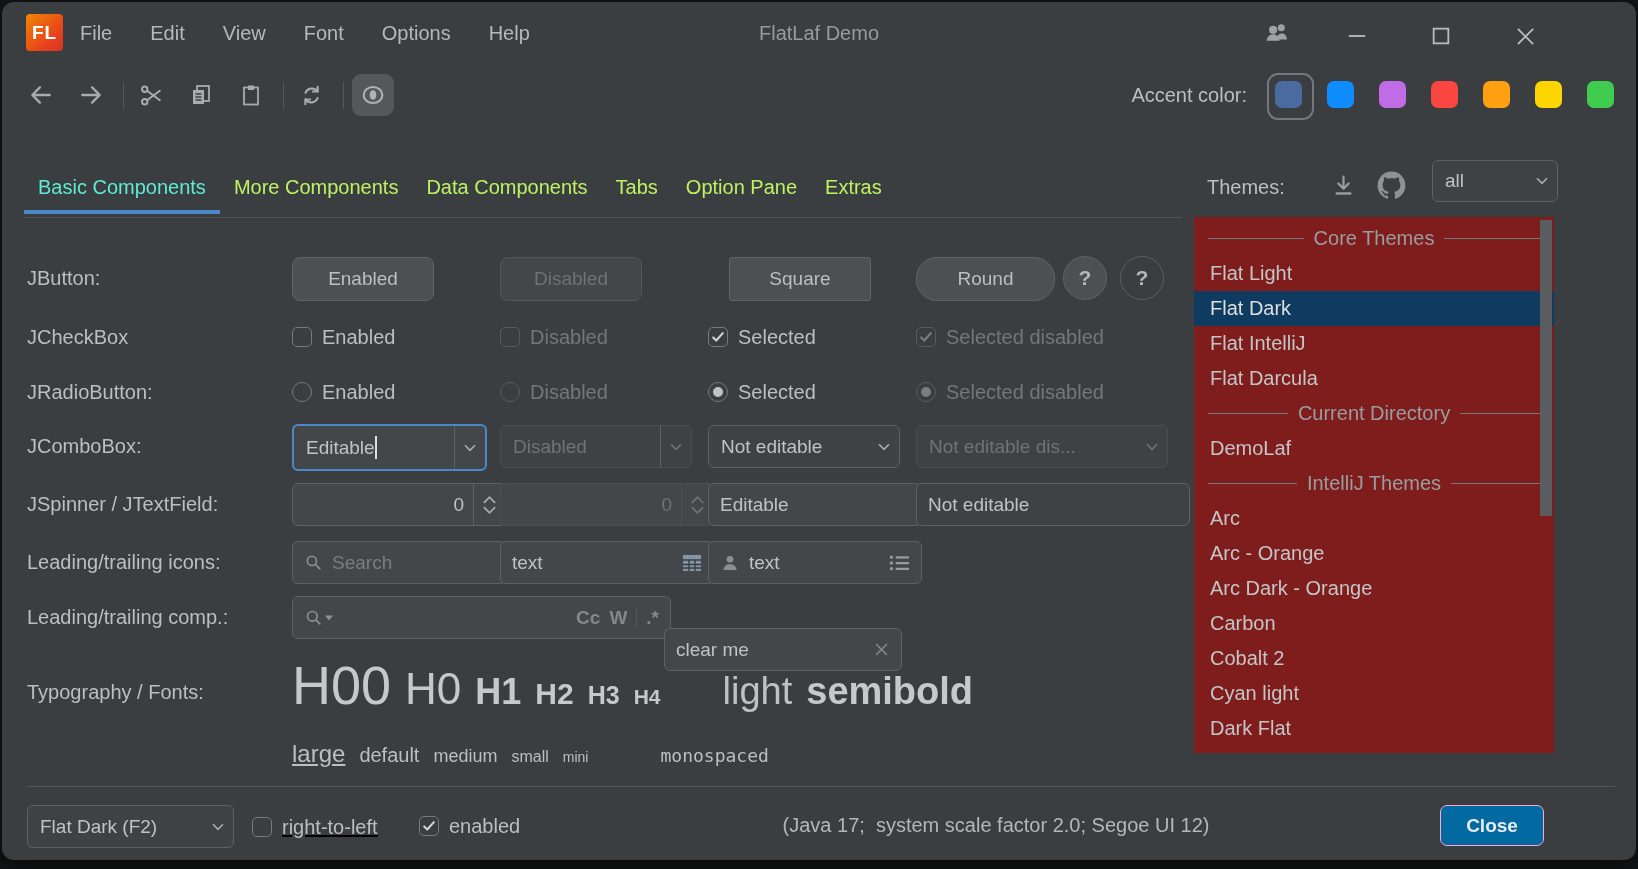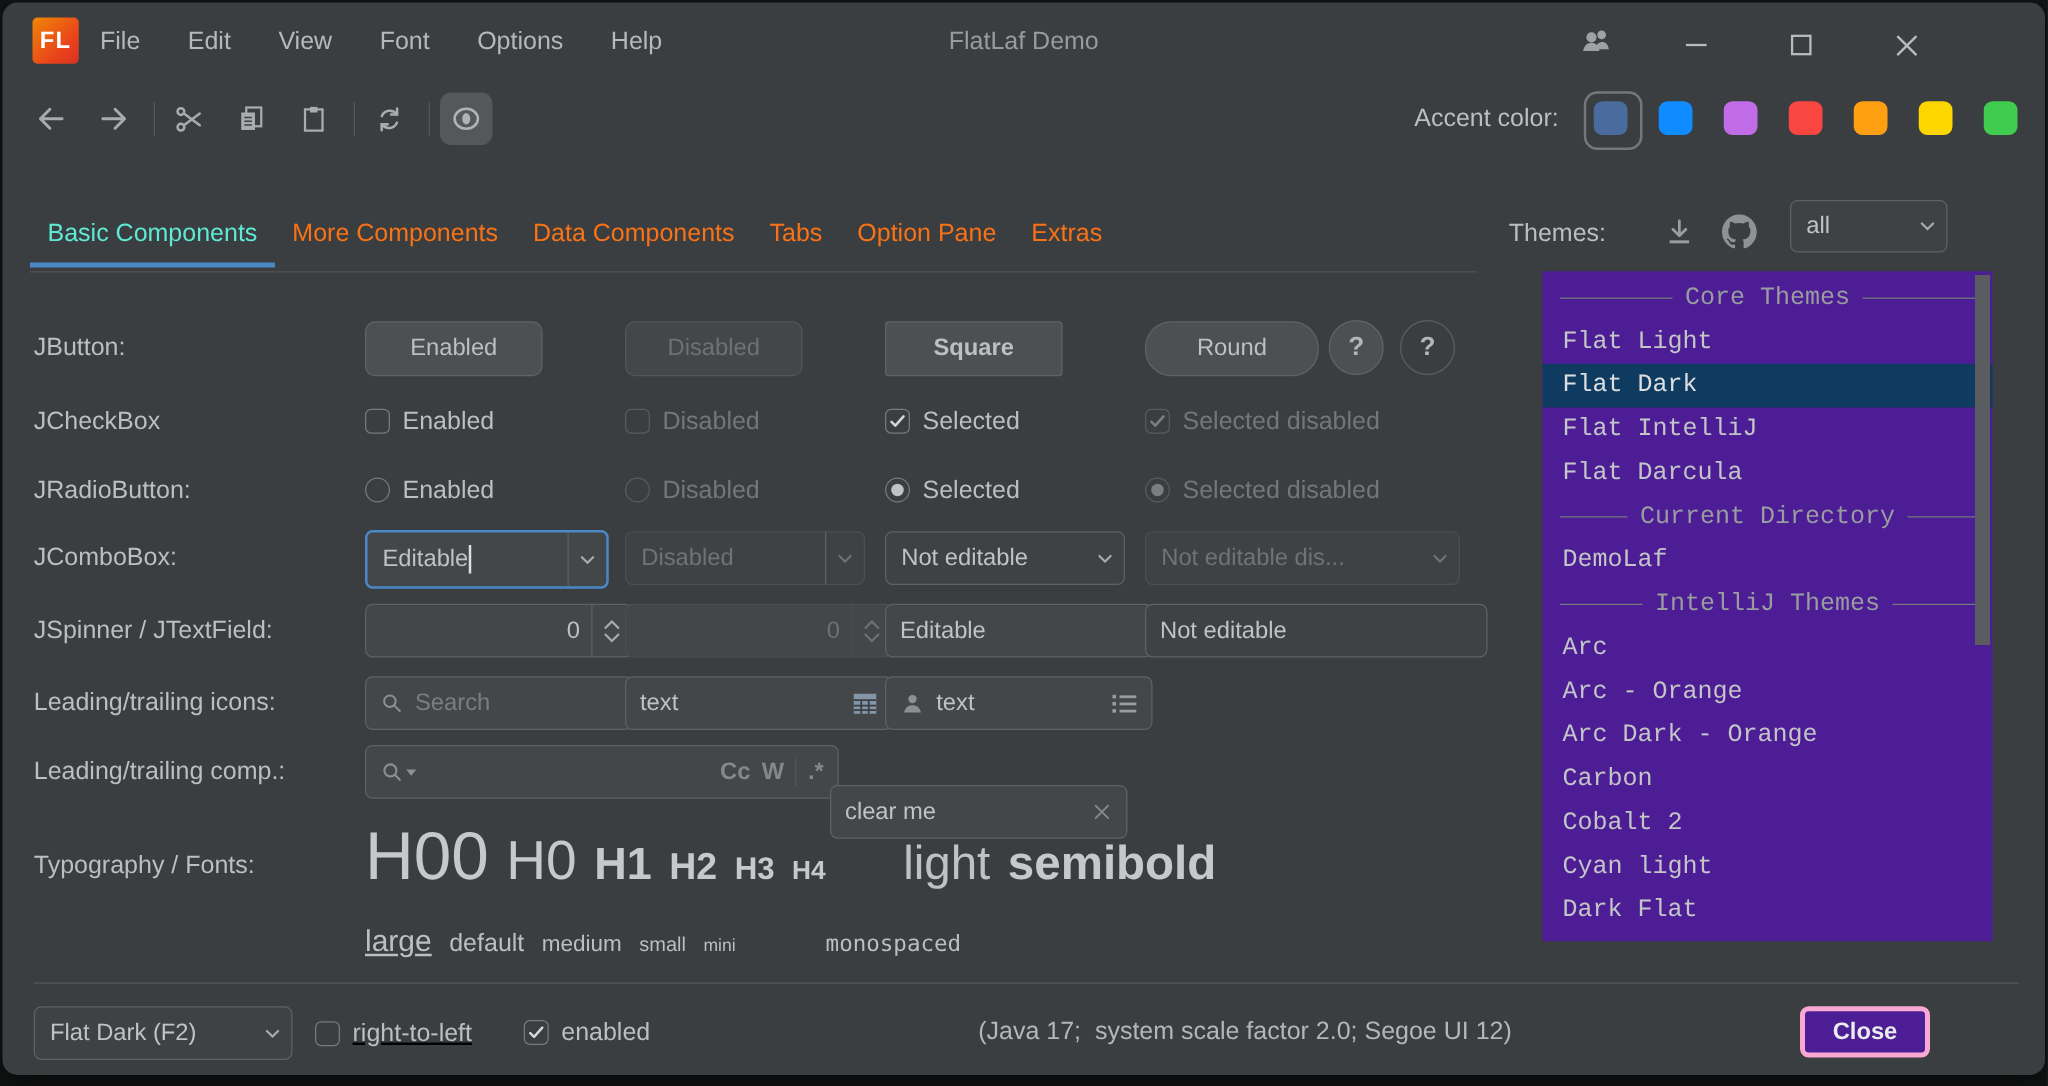--- a/index.html
+++ b/index.html
@@ -20,33 +20,33 @@
   
   .toolbar{left:0;top:62px;width:1634px;height:62px;}
   .tool-btn{position:absolute;top:10px;width:42px;height:42px;border-radius:9px;display:flex;align-items:center;justify-content:center;}
   .tool-sep{position:absolute;top:18px;width:1px;height:27px;background:#55585b;}
   .tool-btn.selected{background:#55585b;}
   .accent-label{position:absolute;top:0;height:62px;display:flex;align-items:center;color:#bcbec0;font-size:20px;}
   .swatch{position:absolute;top:17px;width:27px;height:27px;border-radius:7px;}
   .swatch-sel{position:absolute;left:1265px;top:9px;width:43px;height:43px;border:2px solid #74777b;border-radius:11px;}
   
   .tabsbar{left:22px;top:158px;height:54px;display:flex;align-items:center;}
-  .tab{padding:0 14px;height:54px;display:flex;align-items:center;color:#f97316;font-size:20px;position:relative;}
+  .tab{padding:0 14px;height:54px;display:flex;align-items:center;color:#bef264;font-size:20px;position:relative;}
   .tab.active{color:#5eead4;}
   .tab.active::after{content:"";position:absolute;left:0;right:0;bottom:0;height:4px;background:#4a88c7;}
   .tabs-line{left:22px;top:215px;width:1158px;height:1px;background:#515356;}
   
   .themes-label{left:1205px;top:158px;height:54px;display:flex;align-items:center;color:#bcbec0;font-size:20px;}
   .combo{border:1px solid #5f6264;border-radius:6px;background:#3f4245;display:flex;align-items:center;color:#c0c2c4;font-size:19px;}
   .combo .val{flex:1;padding:0 12px;white-space:nowrap;overflow:hidden;}
   .combo .arrow{width:30px;display:flex;align-items:center;justify-content:center;flex:0 0 30px;}
   .combo.with-div .arrow{border-left:1px solid #5f6264;height:100%;}
   .combo.focused{border:2px solid #4a88c7;background:#43474a;}
   .combo.disabled{border-color:#4c4f52;color:#707376;}
-  .themes-panel{left:1232px;top:215px;width:360px;height:536px;background:#4c1d95;overflow:hidden;padding-top:4px;font-family:Liberation Mono, monospace;}
+  .themes-panel{left:1192px;top:215px;width:360px;height:536px;background:#7f1d1d;overflow:hidden;padding-top:4px;}
   .theme-item{height:35px;display:flex;align-items:center;padding-left:16px;color:#c3c5c7;font-size:20px;}
   .theme-item.selected{background:#0f3b60;color:#dcdee0;}
   .theme-sep{height:35px;display:flex;align-items:center;gap:10px;padding:0 14px;color:#9a9da0;font-size:20px;}
   .theme-sep .line{flex:1;height:1px;background:#77797c;}
   .scrollbar{position:absolute;right:2px;top:3px;width:12px;height:530px;}
   .scroll-thumb{position:absolute;left:0;top:0;width:12px;height:296px;background:#5a5d60;}
   
   .row-label{position:absolute;left:25px;color:#bcbec0;font-size:20px;display:flex;align-items:center;height:42px;}
   .btn{position:absolute;height:42px;background:#4c5053;border:1px solid #616467;border-radius:8px;
     color:#bdbfc1;font-size:19px;display:flex;align-items:center;justify-content:center;}
@@ -78,21 +78,21 @@
   .typo-main{position:absolute;left:290px;top:652px;display:flex;align-items:baseline;gap:14px;color:#c6c8ca;}
   .typo-sub{position:absolute;left:290px;top:738px;display:flex;align-items:baseline;gap:14px;color:#bcbec0;}
   .h00{font-size:54px;}.h0{font-size:44px;}.h1{font-size:36px;font-weight:bold;}.h2{font-size:30px;font-weight:bold;}
   .h3{font-size:25px;font-weight:bold;}.h4{font-size:21px;font-weight:bold;}
   .w-light{font-size:38px;font-weight:200;margin-left:48px;color:#bfc1c3;}
   .w-semibold{font-size:38px;font-weight:bold;}
   .t-large{font-size:24px;text-decoration:underline;}.t-default{font-size:20px;}.t-medium{font-size:18px;}.t-small{font-size:16px;}.t-mini{font-size:14px;}
   .t-mono{font-size:18px;font-family:"DejaVu Sans Mono",monospace;margin-left:58px;}
   
   .status-sep{left:25px;top:784px;width:1588px;height:1px;background:#55585a;}
-  .close-btn{left:1438px;top:803px;width:104px;height:41px;background:#4c1d95;border:4px solid #f9a8d4;border-radius:7px;
+  .close-btn{left:1438px;top:803px;width:104px;height:41px;background:#0369a1;border:1px solid #f9a8d4;border-radius:7px;
     color:#e9ebed;font-size:19px;font-weight:bold;display:flex;align-items:center;justify-content:center;}
   .info-text{left:699px;top:803px;width:590px;height:41px;display:flex;align-items:center;justify-content:center;
     color:#b4b6b8;font-size:20px;white-space:pre;}
 </style>
 </head>
 <body>
 
 <div class="window">
 
   <div class="abs logo">FL</div>
@@ -250,21 +250,21 @@
     <div class="theme-item">Cyan light</div>
     <div class="theme-item">Dark Flat</div>
     <div class="scrollbar">
       <div class="scroll-thumb"></div>
     </div>
   </div>
 
   <div class="row-label" style="top:255px;">JButton:</div>
   <div class="btn" style="left:290px;top:255px;width:140px;">Enabled</div>
   <div class="btn dis" style="left:498px;top:255px;width:140px;">Disabled</div>
-  <div class="btn square" style="left:706px;top:255px;width:140px;font-weight:bold;">Square</div>
+  <div class="btn square" style="left:727px;top:255px;width:140px;">Square</div>
   <div class="btn round" style="left:914px;top:255px;width:137px;">Round</div>
   <div class="help-btn" style="left:1061px;top:254px;">?</div>
   <div class="help-btn outline" style="left:1118px;top:254px;">?</div>
 
   <div class="row-label" style="top:314px;">JCheckBox</div>
   <div class="cb" style="left:290px;top:322px;">
     <span class="cb-box"></span>
     <span class="cb-label">Enabled</span>
   </div>
   <div class="cb dis" style="left:498px;top:322px;">

